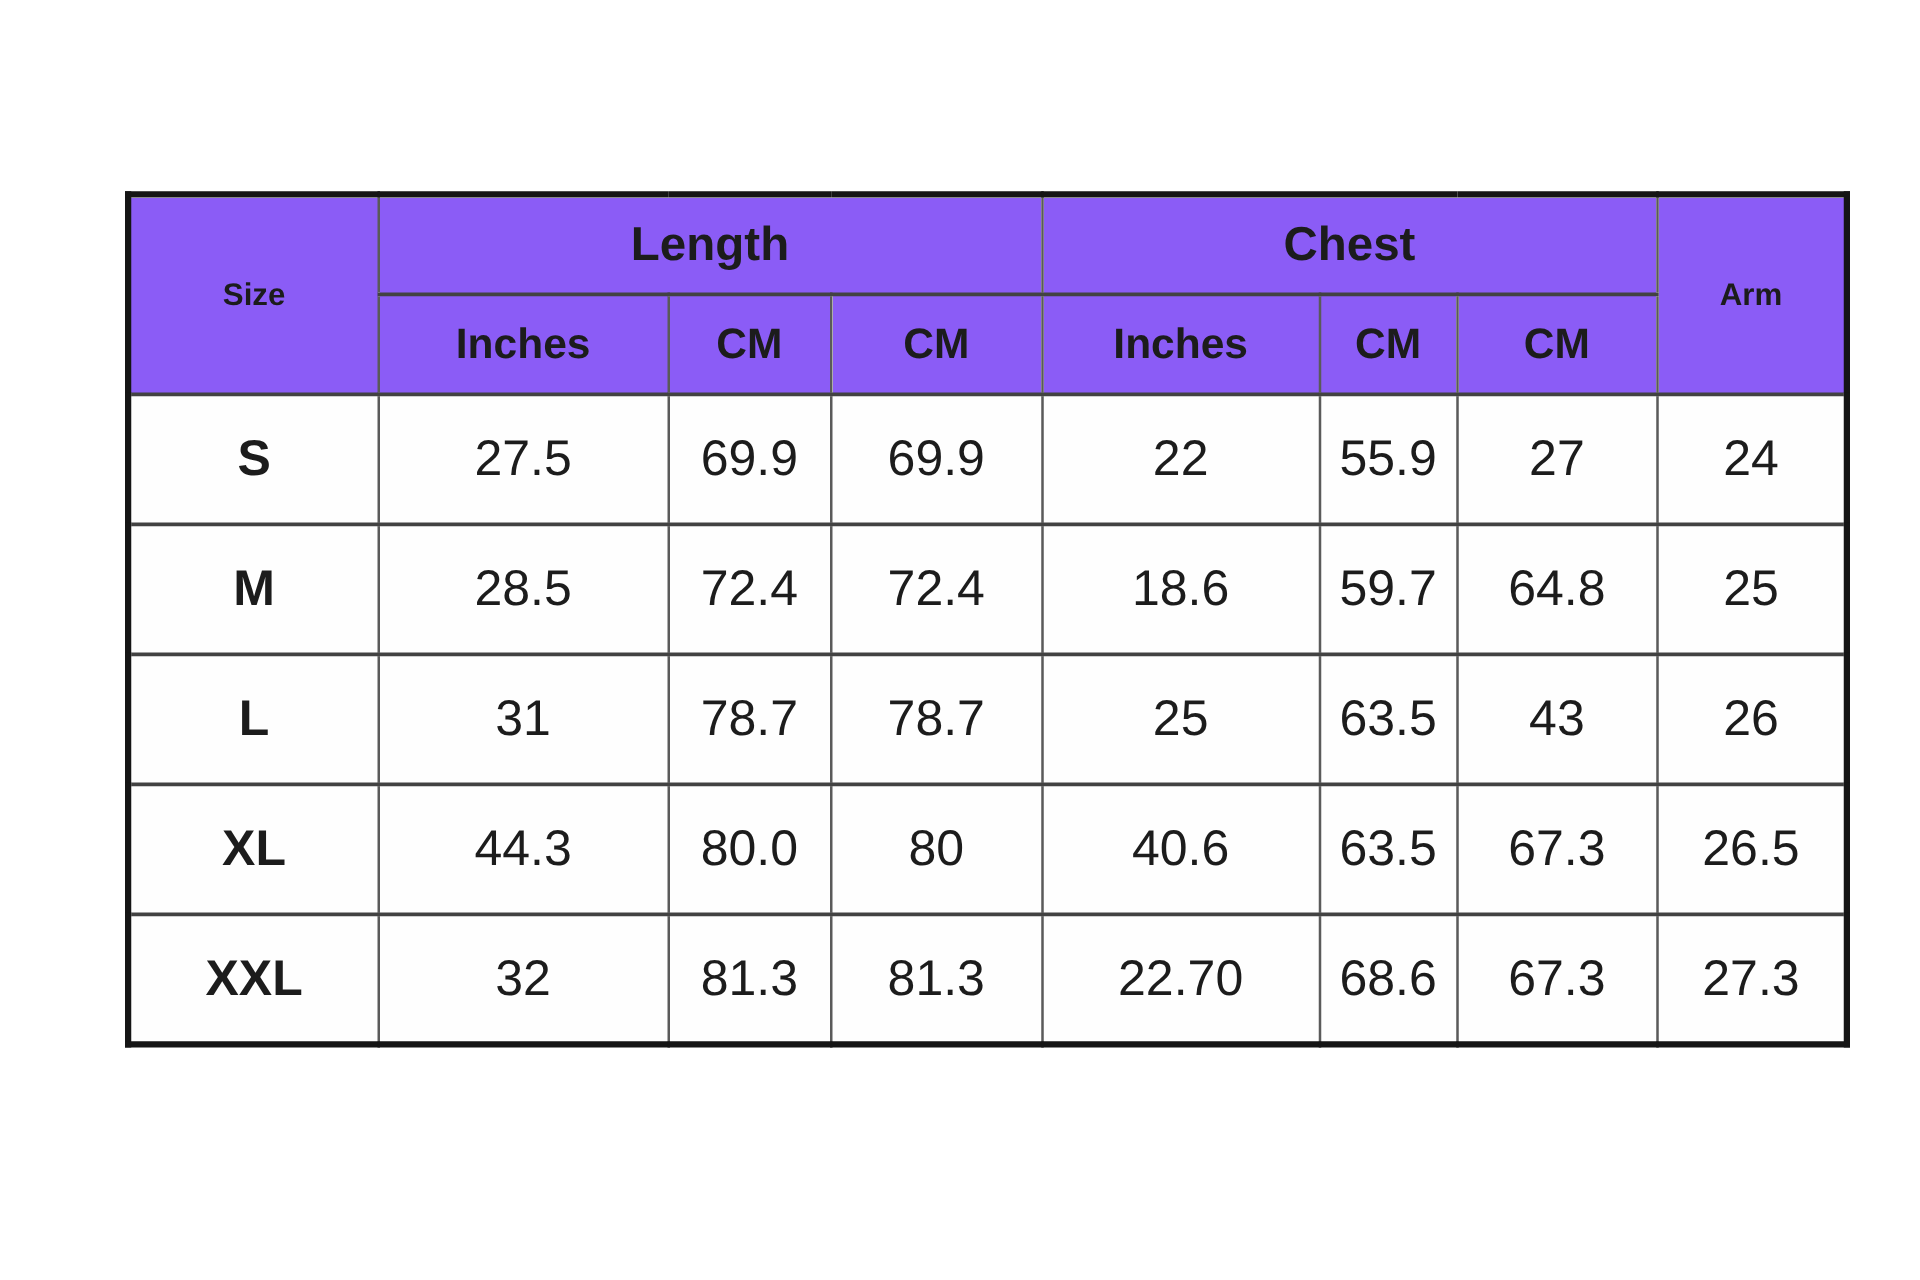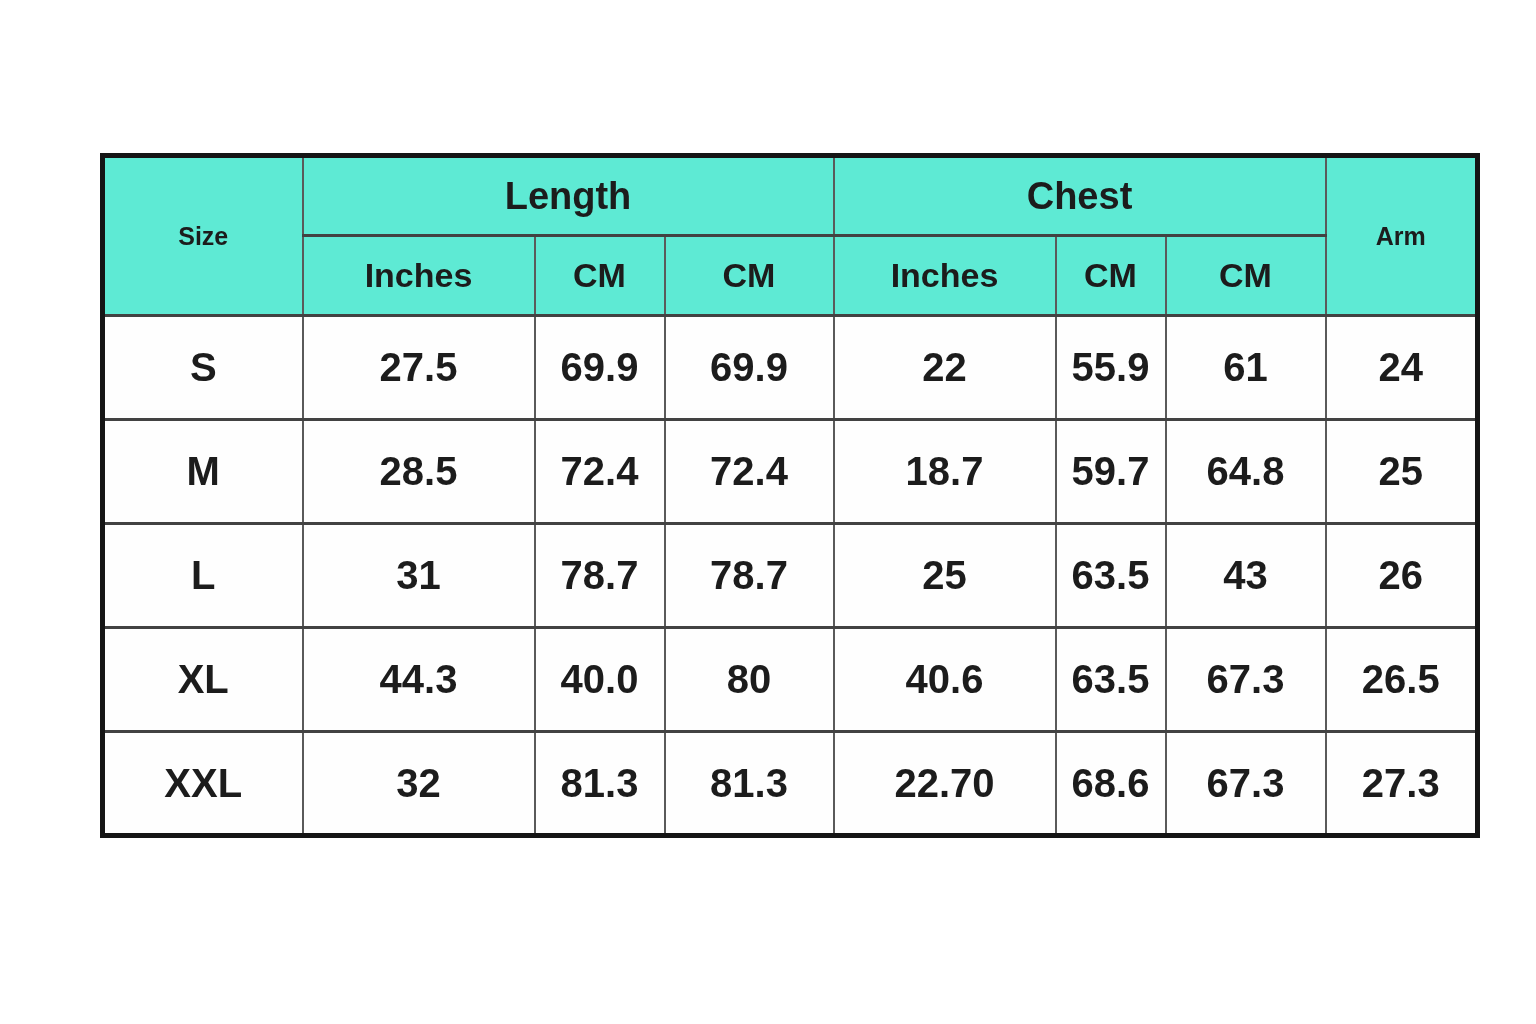--- a/index.html
+++ b/index.html
@@ -27,27 +27,27 @@
     color: #1c1c1c;
   }
   table.size-chart th, table.size-chart td {
     border: 2px solid #5a5a5a;
     text-align: center;
     vertical-align: middle;
     overflow: hidden;
   }
   table.size-chart tr { border-bottom: 3px solid #424242; }
   thead th {
-    background: #5eead4;
+    background: #8b5cf6;
     font-weight: bold;
   }
   .h-group { height: 80px; font-size: 38px; }
   .h-sub   { height: 80px; font-size: 34px; margin-left: 24px; }
   .h-side  { font-size: 25px; }
-  tbody td { height: 104px; font-size: 40px; background: #fefefe; font-weight: bold; }
+  tbody td { height: 104px; font-size: 40px; background: #fefefe; }
   tbody td.size-cell { font-weight: bold; }
 </style>
 </head>
 <body>
 
 <div class="stage">
   <div class="size-table-wrap">
     <table class="size-chart">
       <colgroup>
         <col style="width:200px">
@@ -76,47 +76,47 @@
         </tr>
       </thead>
       <tbody>
         <tr>
           <td class="size-cell">S</td>
           <td>27.5</td>
           <td>69.9</td>
           <td>69.9</td>
           <td>22</td>
           <td>55.9</td>
-          <td>61</td>
+          <td>27</td>
           <td>24</td>
         </tr>
         <tr>
           <td class="size-cell">M</td>
           <td>28.5</td>
           <td>72.4</td>
           <td>72.4</td>
-          <td>18.7</td>
+          <td>18.6</td>
           <td>59.7</td>
           <td>64.8</td>
           <td>25</td>
         </tr>
         <tr>
           <td class="size-cell">L</td>
           <td>31</td>
           <td>78.7</td>
           <td>78.7</td>
           <td>25</td>
           <td>63.5</td>
           <td>43</td>
           <td>26</td>
         </tr>
         <tr>
           <td class="size-cell">XL</td>
           <td>44.3</td>
-          <td>40.0</td>
+          <td>80.0</td>
           <td>80</td>
           <td>40.6</td>
           <td>63.5</td>
           <td>67.3</td>
           <td>26.5</td>
         </tr>
         <tr>
           <td class="size-cell">XXL</td>
           <td>32</td>
           <td>81.3</td>

